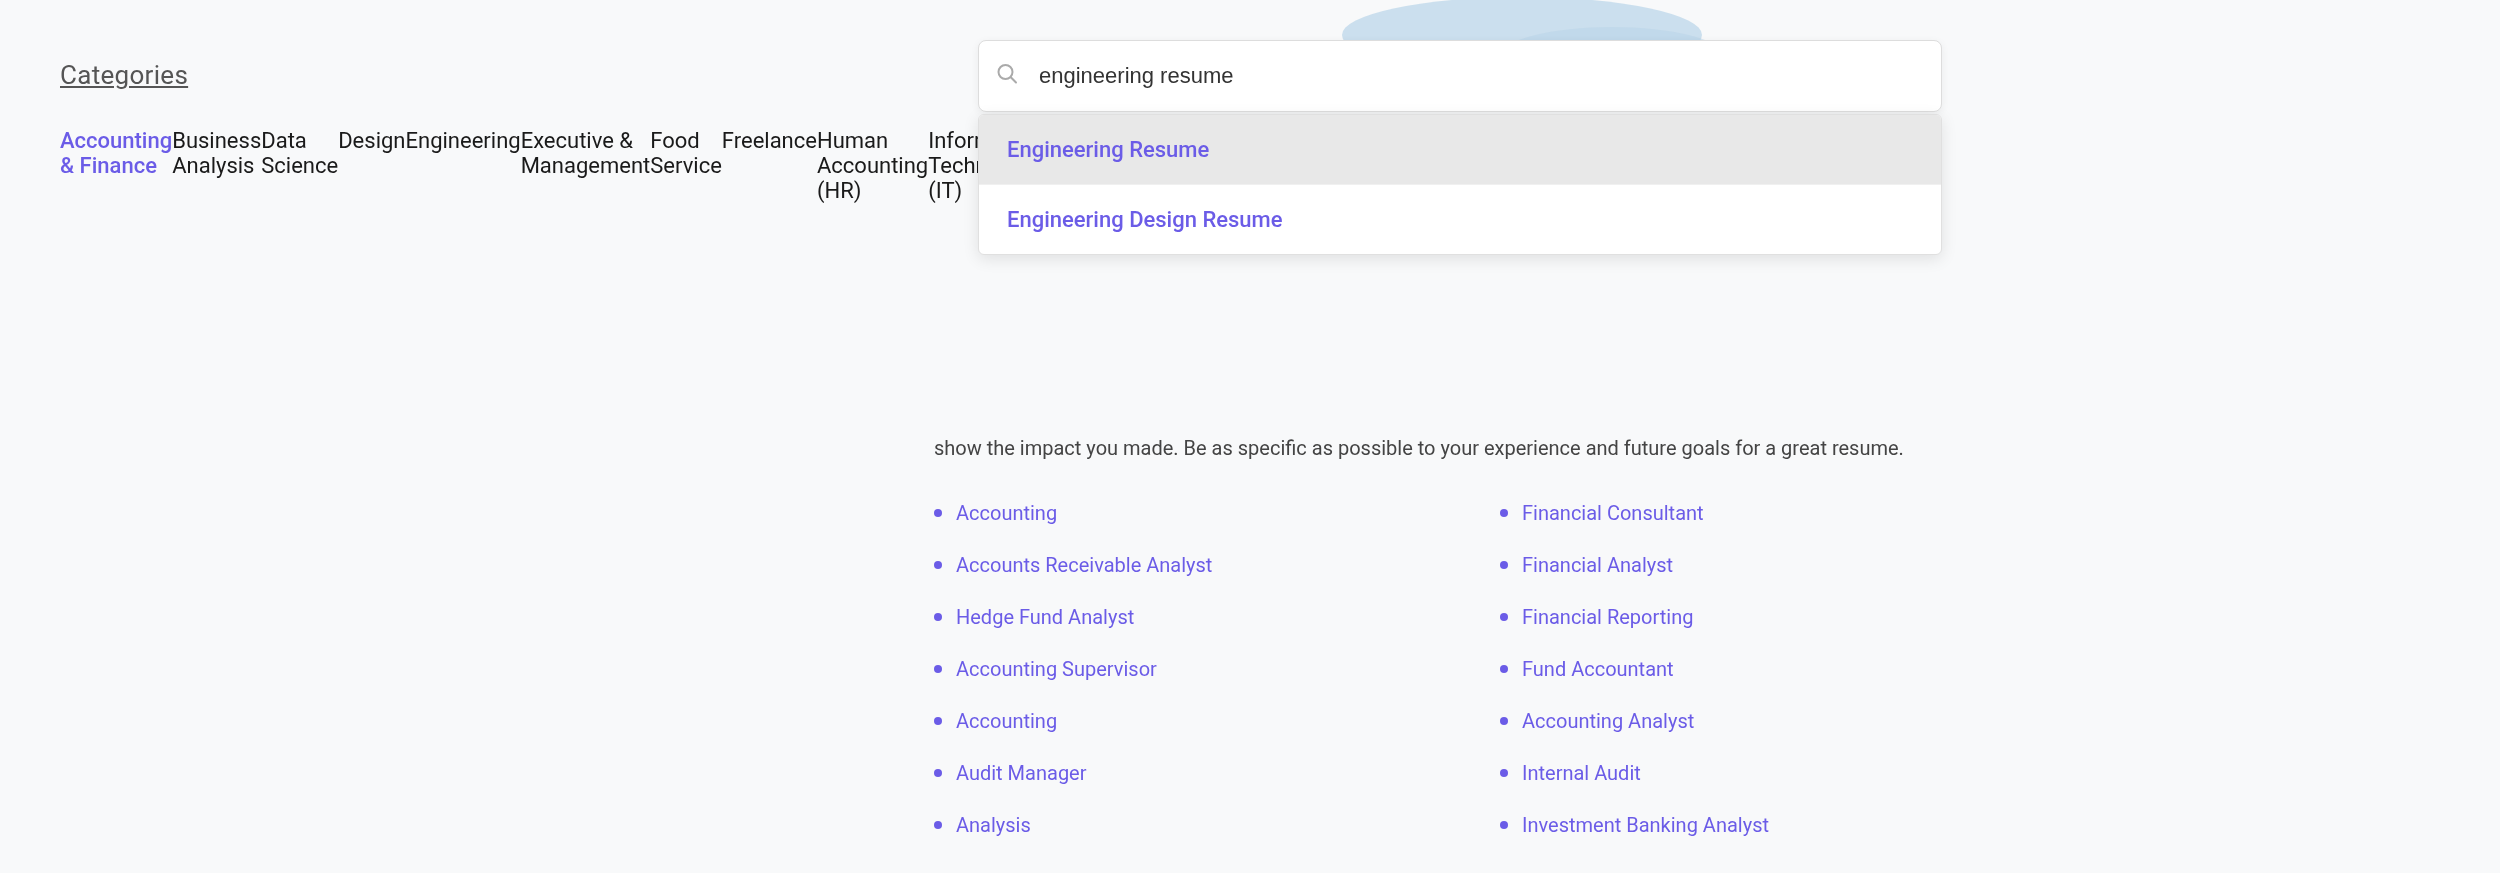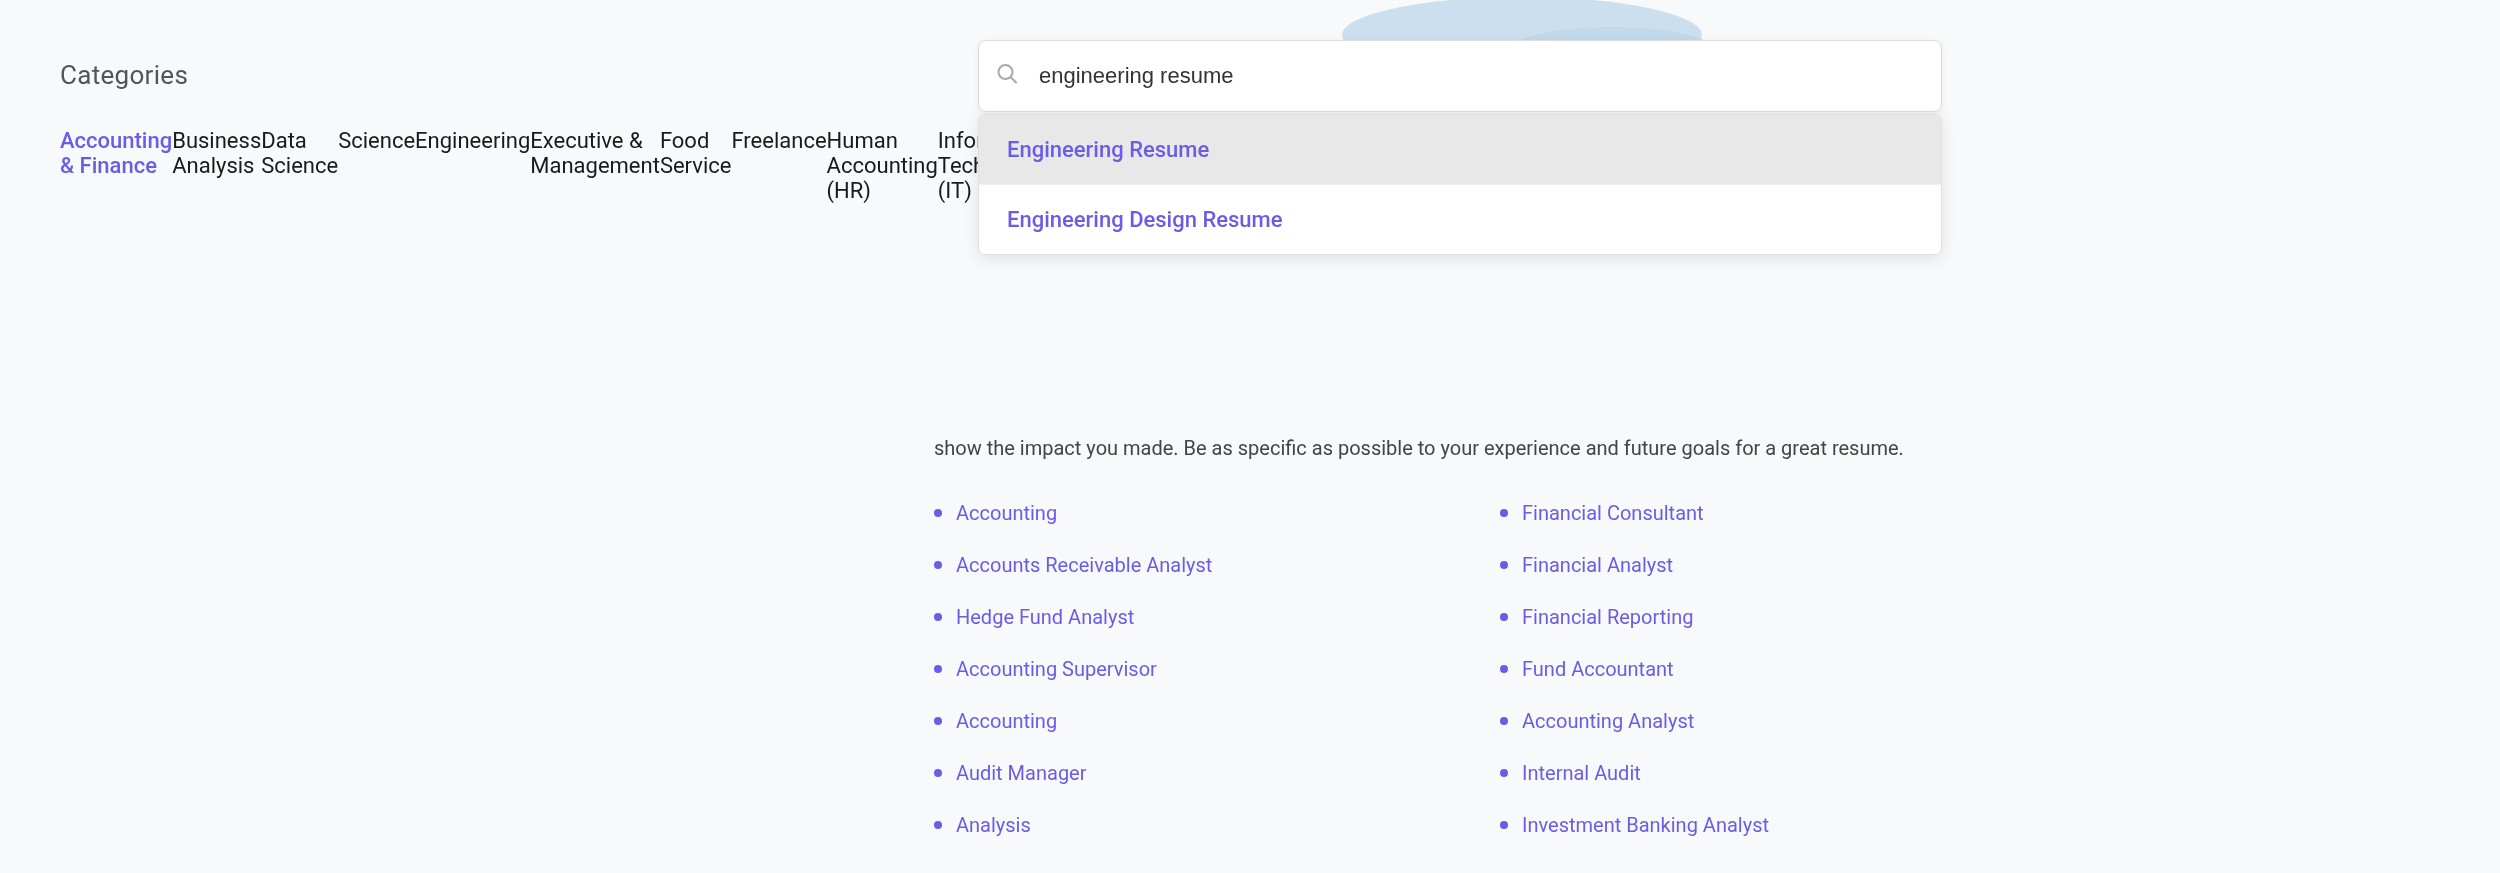--- a/index.html
+++ b/index.html
@@ -36,20 +36,21 @@
       padding: 60px 40px 40px 60px;
       background: #f8f9fa;
     }
 
     .categories-label {
       font-size: 26px;
       font-weight: 400;
       color: #555;
       margin-bottom: 28px;
       letter-spacing: 0.3px;
+      text-decoration: underline;
     }
 
     .category-list {
       list-style: none;
       display: flex;
       gap: 0;
     }
 
     .category-item {
       font-size: 22px;
@@ -195,21 +196,21 @@
       <ellipse cx="320" cy="55" rx="110" ry="28" fill="#b8d4e8" opacity="0.5"></ellipse>
     </svg>
   </div>
 
   <aside class="sidebar">
     <div class="categories-label">Categories</div>
     <ul class="category-list">
       <li class="category-item active">Accounting &amp; Finance</li>
       <li class="category-item">Business Analysis</li>
       <li class="category-item">Data Science</li>
-      <li class="category-item">Science</li>
+      <li class="category-item">Design</li>
       <li class="category-item">Engineering</li>
       <li class="category-item">Executive &amp; Management</li>
       <li class="category-item">Food Service</li>
       <li class="category-item">Freelance</li>
       <li class="category-item">Human Accounting (HR)</li>
       <li class="category-item">Information Technology (IT)</li>
       <li class="category-item">Intern &amp; Entry-Level</li>
     </ul>
   </aside>
 

